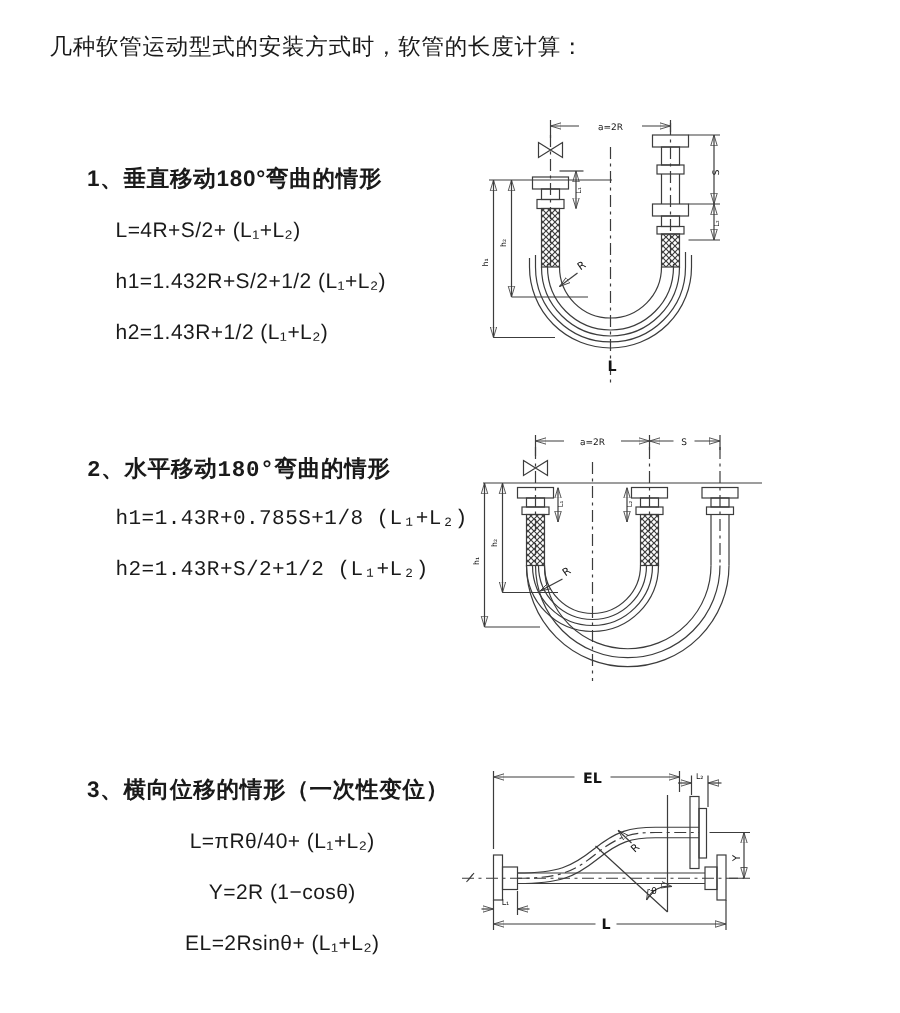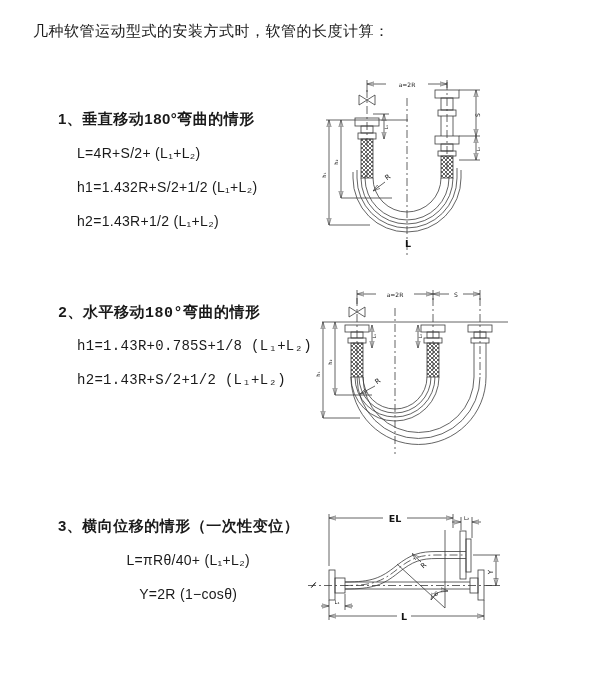--- a/index.html
+++ b/index.html
@@ -50,20 +50,21 @@
 <div class="section" style="left:48px;top:303px;font-family:Liberation Mono, monospace;">
   <p class="sec-heading">2、水平移动180°弯曲的情形</p>
   <p class="formula">h1=1.43R+0.785S+1/8 (L₁+L₂)</p>
   <p class="formula">h2=1.43R+S/2+1/2 (L₁+L₂)</p>
 </div>
 
 <div class="section" style="left:48px;top:517px;text-align:center;">
   <p class="sec-heading">3、横向位移的情形（一次性变位）</p>
   <p class="formula">L=πRθ/40+ (L₁+L₂)</p>
   <p class="formula">Y=2R (1−cosθ)</p>
+  <p class="formula">EL=2Rsinθ+ (L₁+L₂)</p>
 </div>
 
 <svg class="diagram" style="left:312px;top:70px;" width="210" height="190" viewBox="0 0 210 190">
   <g class="dash">
     <path d="M95,28 V186"></path>
       <path d="M55,20 V107"></path>
       <path d="M135,12 V107"></path>
   </g>
   <g>
     <path d="M41,102 V108 A54,54 0 0 0 149,108 V100"></path>

